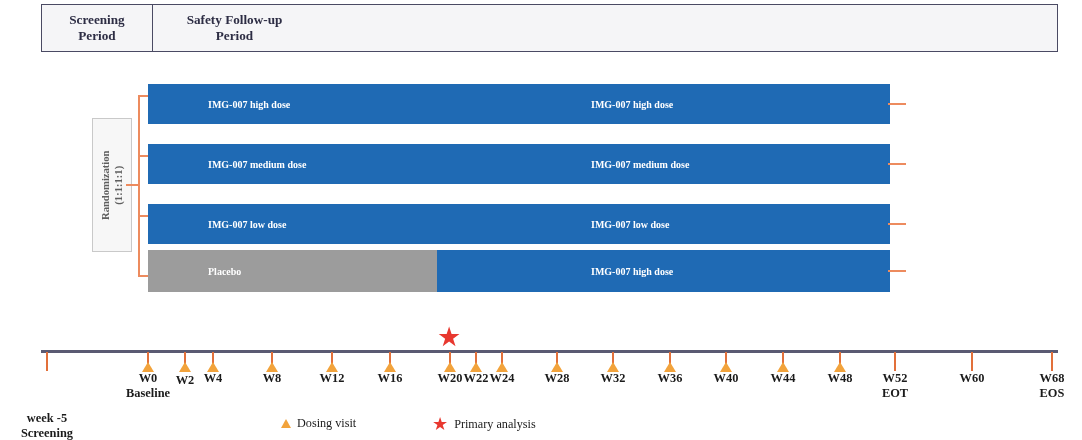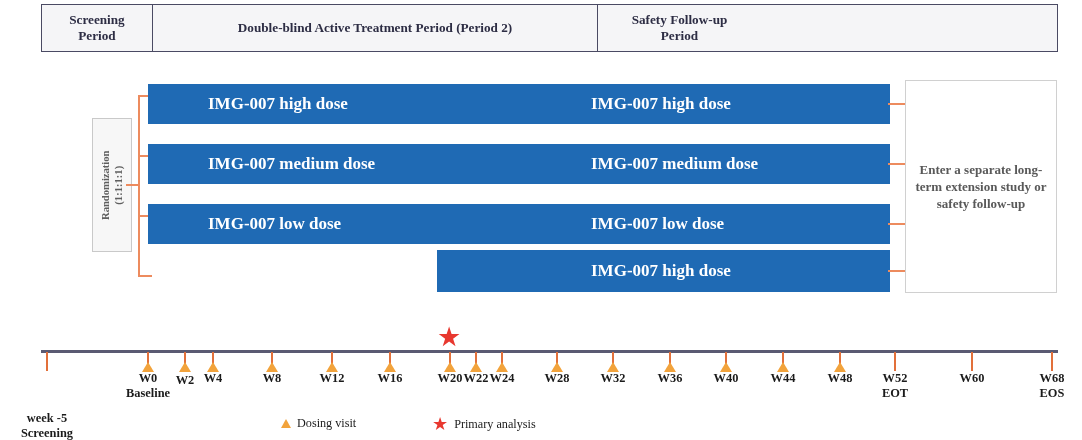--- a/index.html
+++ b/index.html
@@ -50,21 +50,21 @@
     position:absolute;left:6px;width:14px;height:2px;background:#ED8B5E;
   }
   .bracket .stub{
     position:absolute;left:-6px;top:100px;width:13px;height:2px;background:#ED8B5E;
   }
 
   
   .arm{position:absolute;height:40px;}
   .seg{
     position:absolute;top:0;height:40px;display:flex;align-items:center;
-    color:#ffffff;font-weight:bold;font-size:17px;box-sizing:border-box;
+    color:#ffffff;font-weight:bold;font-size:10px;box-sizing:border-box;
   }
   .seg.blue{background:#1F6AB4;}
   .seg.gray{background:#9C9C9C;}
   .seg .lbl{padding-left:0;}
 
   
   .rstub{position:absolute;width:18px;height:2px;background:#ED8B5E;}
 
   
   .followup{
@@ -106,23 +106,20 @@
   .lg-star{color:#E8382F;font-size:18px;line-height:1;}
 </style>
 </head>
 <body>
 
 <div id="stage">
 
   <div class="period-table">
     <div class="period-cell pc0">
         <span>Screening<br>Period</span>
-      </div>
-    <div class="period-cell pc2">
-        <span>Double-blind Active Treatment Period (Period 2)</span>
       </div>
     <div class="period-cell pc3">
         <span>Safety Follow-up<br>Period</span>
       </div>
   </div>
 
   <div class="rand-box">
     <span class="rand-label">Randomization<br>(1:1:1:1)</span>
   </div>
 
@@ -153,29 +150,29 @@
 
   <div class="arm" id="arm2" style="left:148px;top:204px;width:742px">
     <div class="seg blue" style="left:0;width:742px">
       <span class="lbl" style="position:absolute;left:60px">IMG-007 low dose</span>
       <span class="lbl" style="position:absolute;left:443px">IMG-007 low dose</span>
     </div>
   </div>
   <div class="rstub" style="left:888px;top:223px"></div>
 
   <div class="arm" id="arm3" style="left:148px;top:250px;width:742px;height:42px">
+    <div class="seg gray" style="left:0;width:289px;height:42px">
+      <span class="lbl" style="position:absolute;left:60px">Placebo</span>
+    </div>
     <div class="seg blue" style="left:289px;width:453px;height:42px">
       <span class="lbl" style="position:absolute;left:154px">IMG-007 high dose</span>
     </div>
   </div>
   <div class="rstub" style="left:888px;top:270px"></div>
 
-  <div class="followup">
-    <span>Enter a separate long-term extension study or safety follow-up</span>
-  </div>
 
   <div class="axis"></div>
   <div id="timeline-layer">
       <div class="tick" style="left: 46.2px; top: 352px; height: 19px;"></div>
       <div class="wlabel" style="left: 5px; top: 371px; width: 84px; margin-top: 40px;"><span>week -5</span><span class="sub">Screening</span></div>
       <div class="tick" style="left: 147.2px; top: 352px; height: 12px;"></div>
       <div class="tri" style="left: 141.5px; top: 362px;"></div>
       <div class="wlabel" style="left: 106px; top: 371px; width: 84px;"><span>W0</span><span class="sub">Baseline</span></div>
       <div class="tick" style="left: 184.2px; top: 352px; height: 12px;"></div>
       <div class="tri" style="left: 178.5px; top: 362px;"></div>

